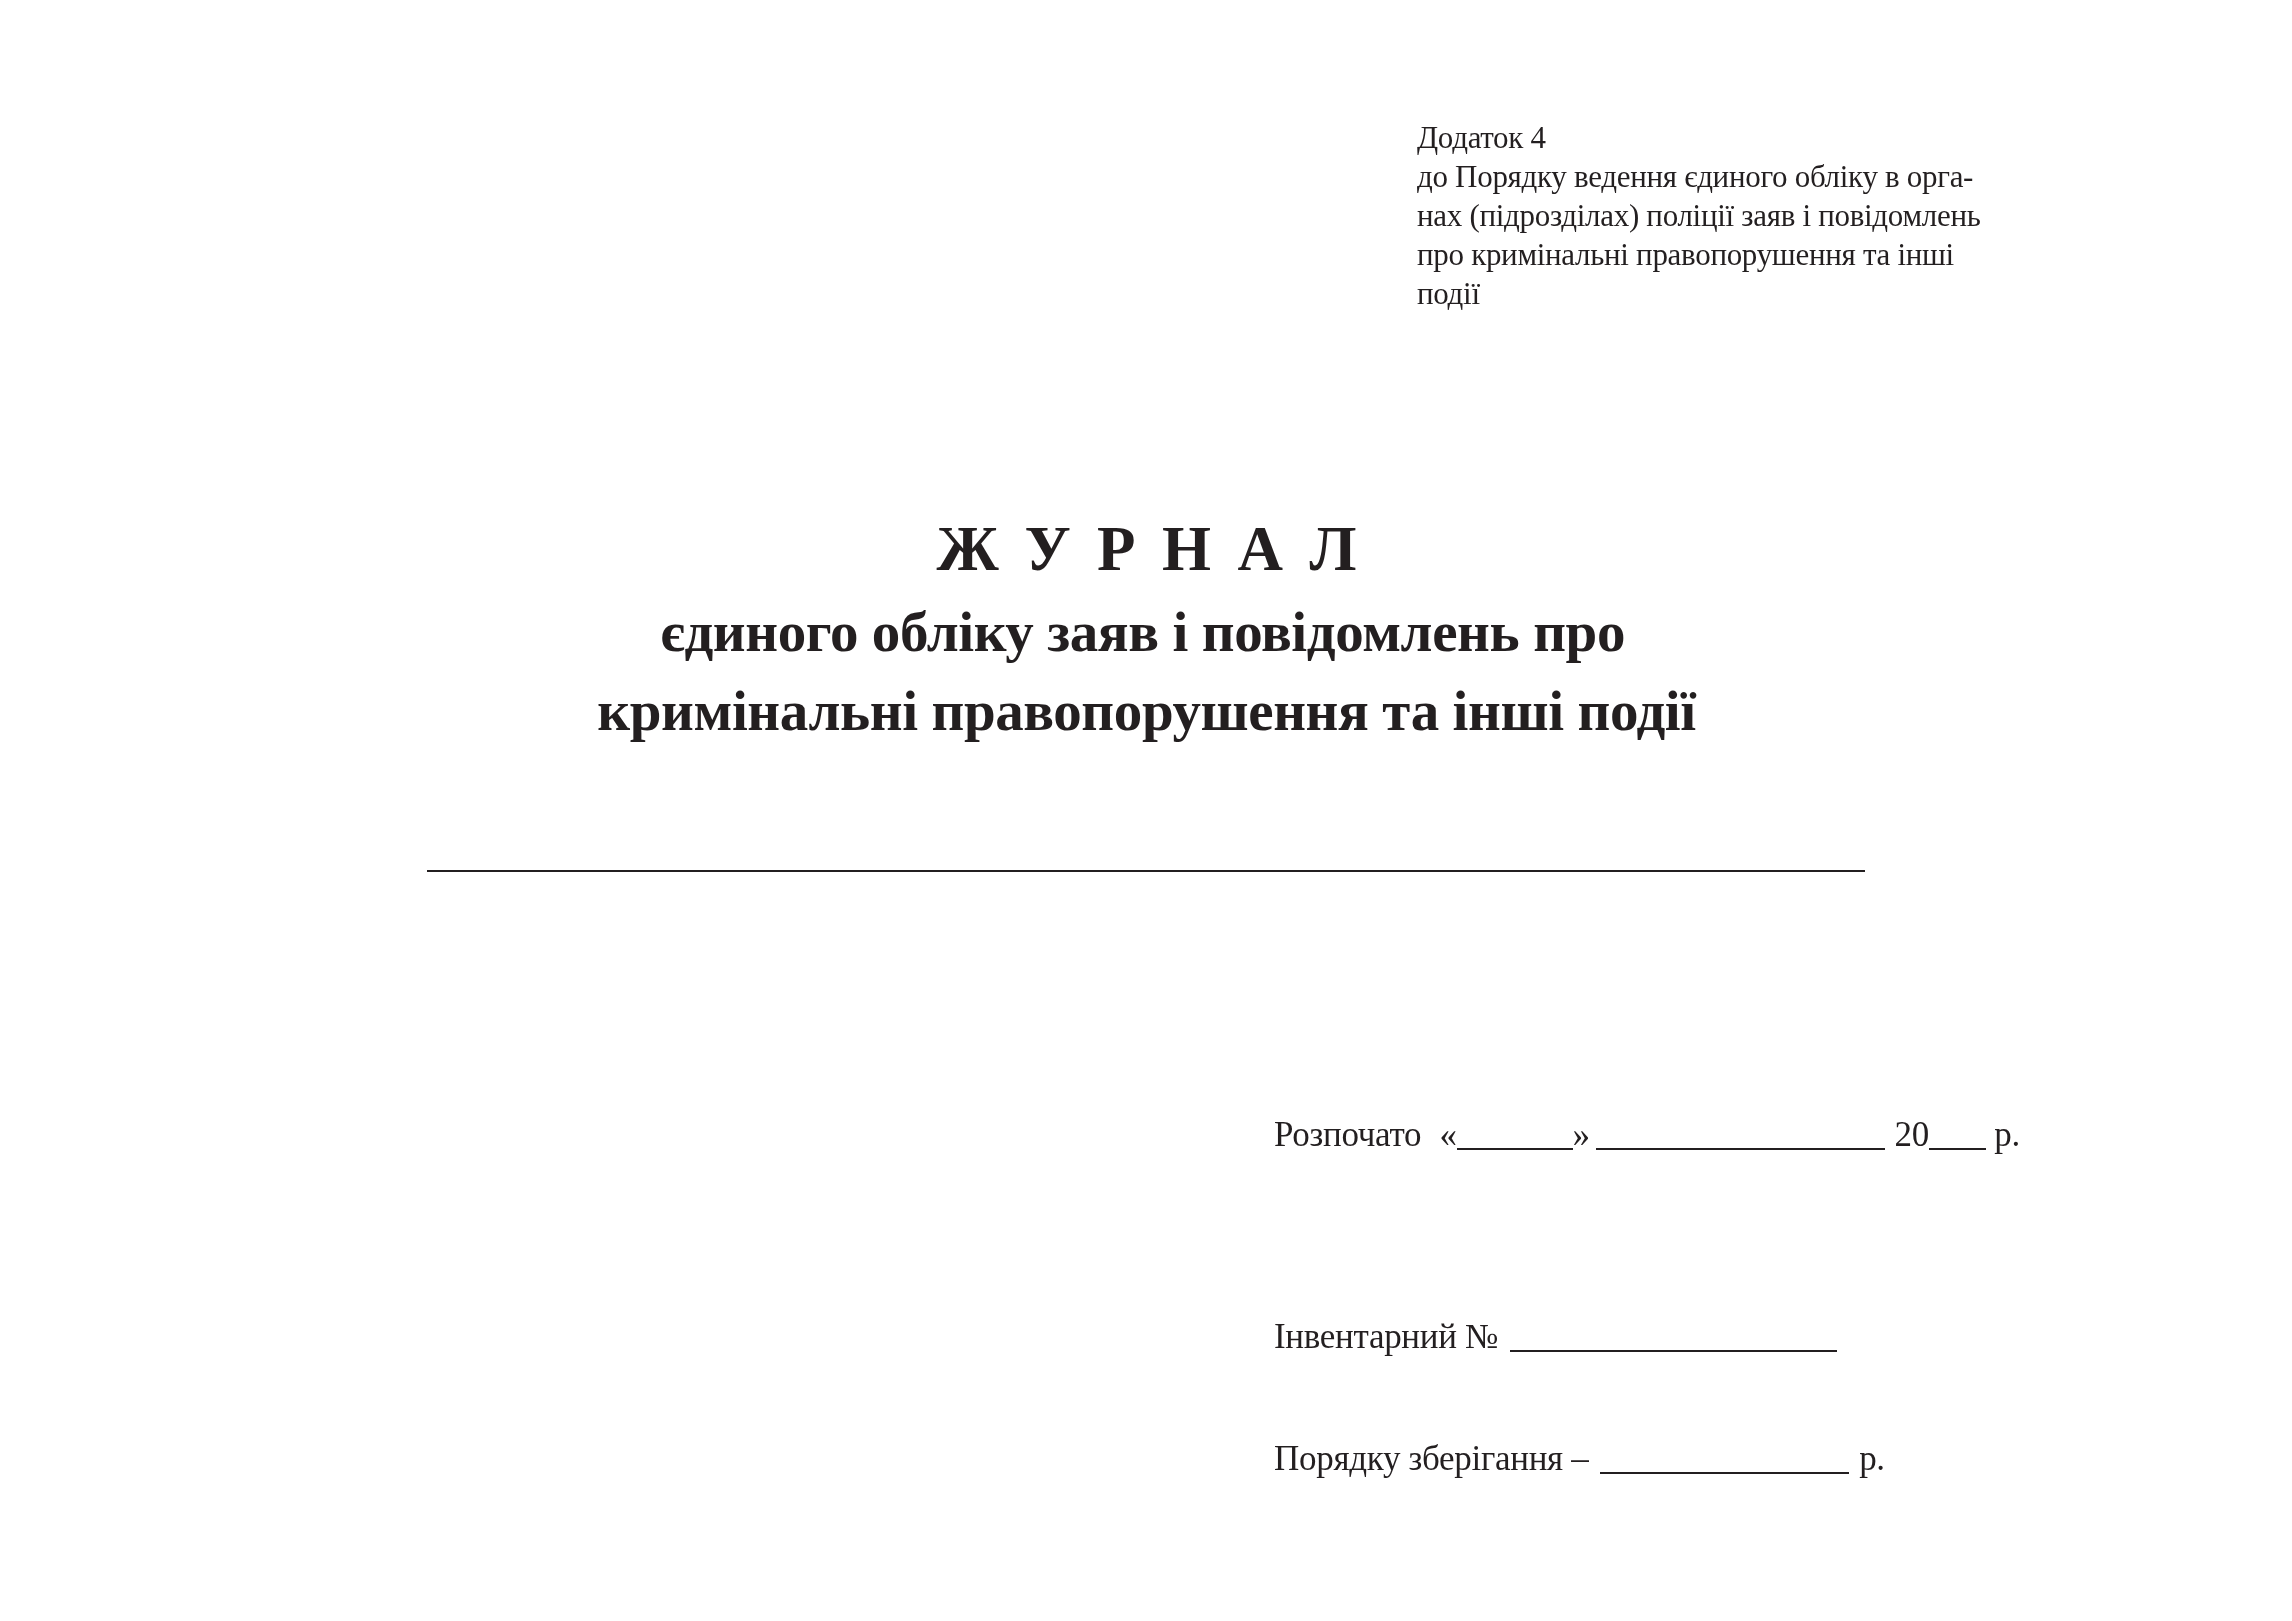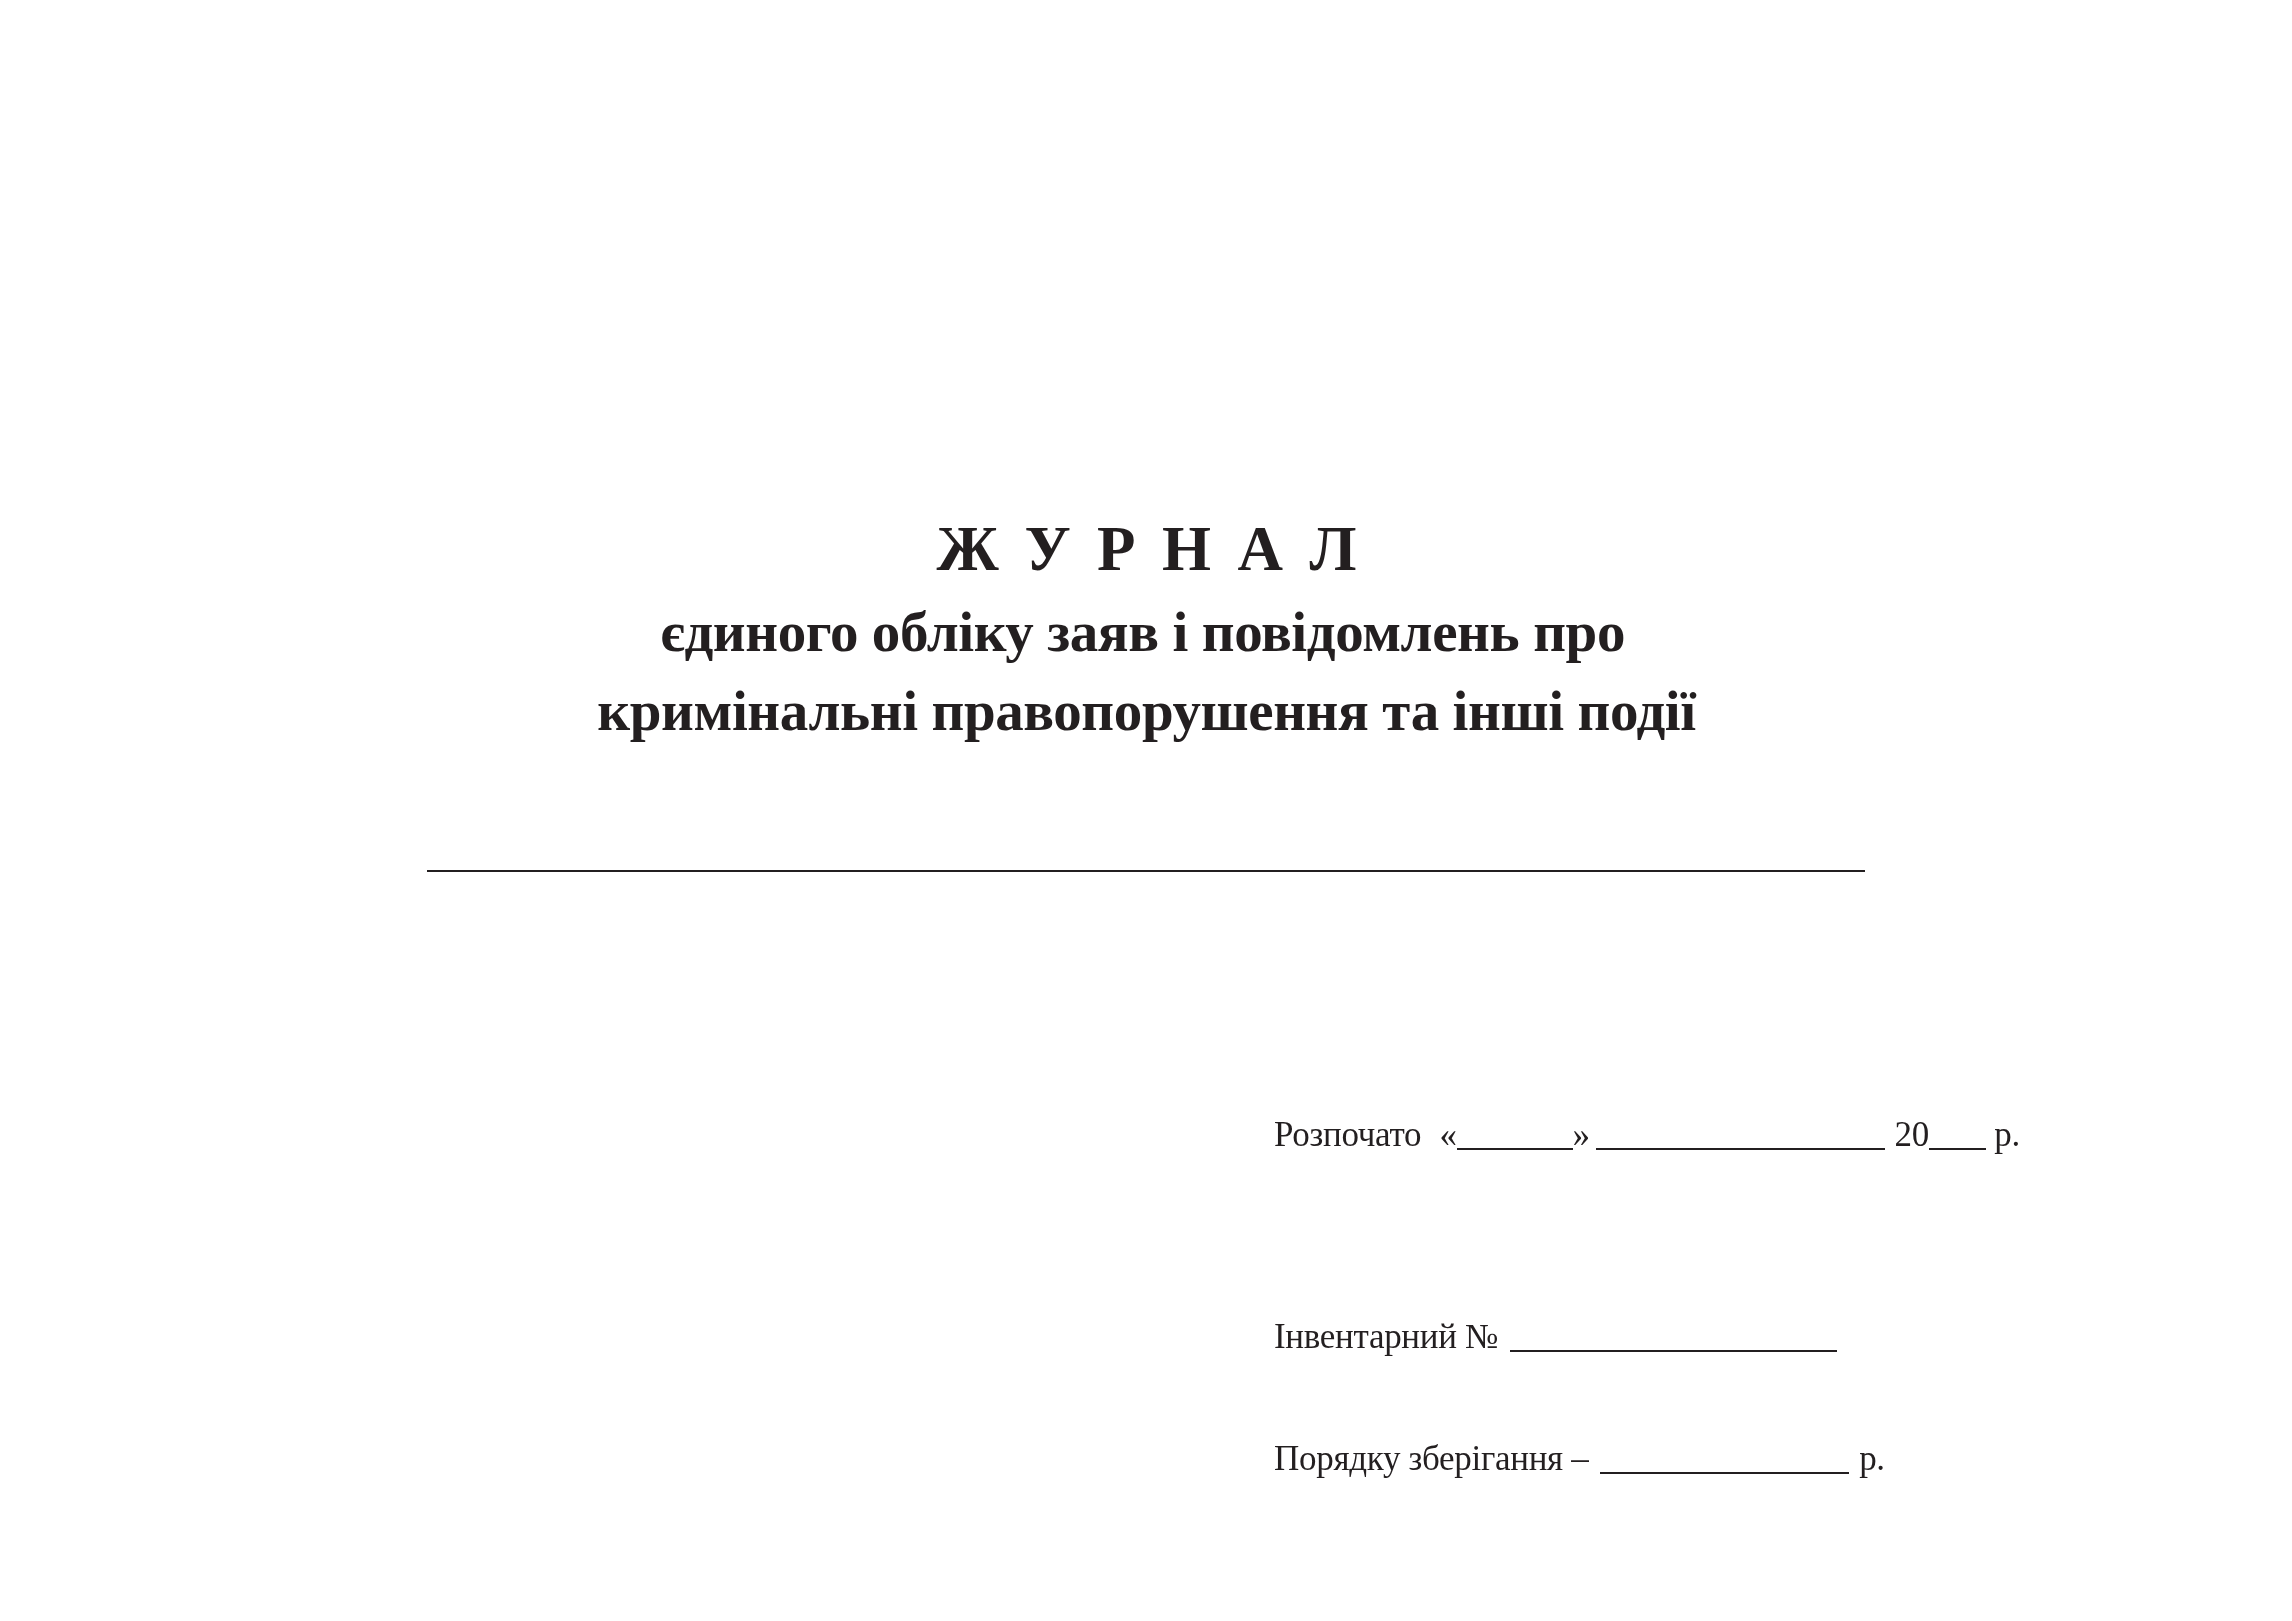--- a/index.html
+++ b/index.html
@@ -107,20 +107,27 @@
     .blank.month { width: 289px; margin-left: 5.9px; margin-right: 9.8px; }
     .blank.year  { width: 57px; }
     .blank.inv   { width: 327px; margin-left: 11.8px; }
     .blank.ret   { width: 249px; margin-left: 11.8px; margin-right: 9.8px; }
   </style>
 </head>
 <body>
 
 <div class="page">
 
+  <div class="appendix">
+    <div>Додаток 4</div>
+    <div>до Порядку ведення єдиного обліку в орга-</div>
+    <div>нах (підрозділах) поліції заяв і повідомлень</div>
+    <div>про кримінальні правопорушення та інші</div>
+    <div>події</div>
+  </div>
 
   <div class="title-block">
     <div class="title-main">ЖУРНАЛ</div>
     <div class="title-line l2">єдиного обліку заяв і повідомлень про</div>
     <div class="title-line l3">кримінальні правопорушення та інші події</div>
   </div>
 
   <div class="org-line"></div>
 
   <div class="field-row row-started">

